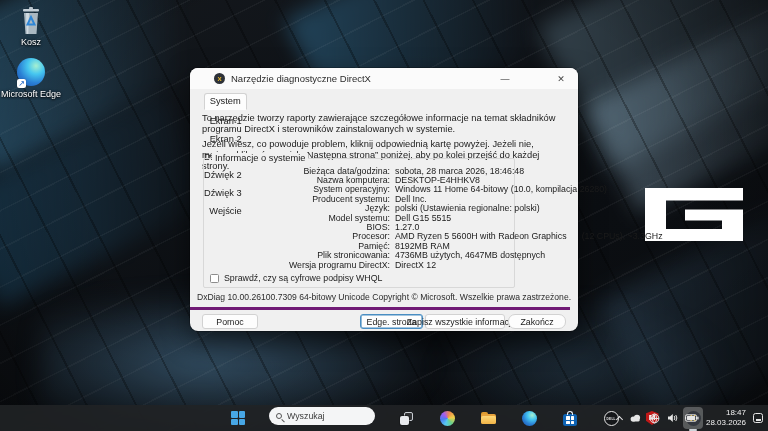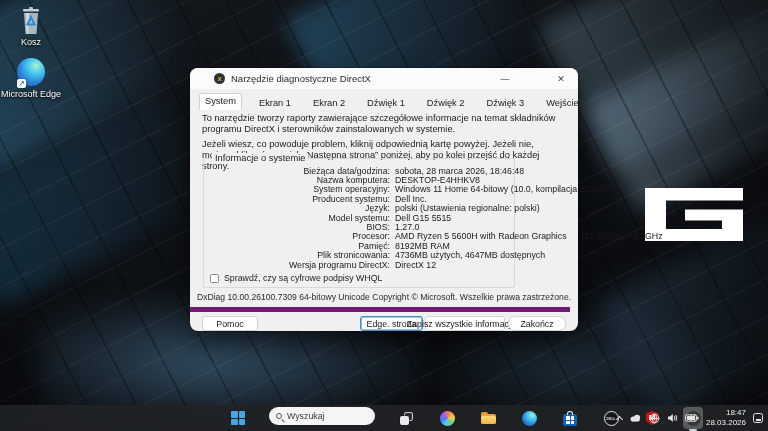--- a/index.html
+++ b/index.html
@@ -38,38 +38,38 @@
     background:#f0f0f0; border-radius:8px; box-shadow:0 10px 26px rgba(0,0,0,.5), 0 0 0 1px rgba(0,0,0,.22);
     color:#1b1b1b;
   }
   .titlebar { position:absolute; left:0; top:0; right:0; height:21px; background:#fbfbfb; border-radius:8px 8px 0 0; display:flex; align-items:center; padding-left:24px; }
   .dx-ico { width:11px; height:11px; border-radius:50%; background:#2d3138; display:flex; align-items:center; justify-content:center; margin-right:6px; flex:none; }
   .dx-ico i { font-style:normal; font-weight:bold; color:#f2c230; font-size:8px; transform:scale(.78); line-height:1; }
   .titlebar .title { font-size:9.5px; color:#2a2a2a; flex:1; white-space:nowrap; overflow:hidden; }
   .win-btn { width:30px; height:21px; display:flex; align-items:center; justify-content:center; color:#474747; font-size:9px; flex:none; }
   .win-btn.min { margin-right:26px; }
   .win-btn.close { border-radius:0 8px 0 0; margin-right:2px; }
-  .tabs { position:absolute; left:9px; top:25px; display:flex; gap:12px; align-items:flex-end; }
+  .tabs { position:absolute; left:9px; top:25px; display:flex; gap:4px; align-items:flex-end;flex-direction:column; }
   .tab { font-size:9.3px; padding:2px 5px 2px; color:#1b1b1b; white-space:nowrap; }
   .tab.active { background:#fdfdfd; border:1px solid #d2d2d2; border-bottom-color:#fdfdfd; border-radius:3px 3px 0 0; padding-bottom:3px; }
   .para { position:absolute; left:12px; width:366px; font-size:9.3px; line-height:1.18; color:#1b1b1b; }
   .p1 { top:45px; }
   .p2 { top:71px; }
   .groupbox { position:absolute; left:13px; top:90px; width:312px; height:130px; border:1px solid #d8d8d8; border-radius:2px; }
   .gb-title { position:absolute; top:-6px; left:8px; background:#f0f0f0; padding:0 3px; font-size:9.3px; color:#1b1b1b; }
   .rows { position:absolute; left:0; right:0; top:7px; }
   .row { display:flex; align-items:center; height:9.4px; font-size:8.8px; white-space:nowrap; }
   .row .lbl { width:186px; text-align:right; flex:none; color:#1b1b1b; }
   .row .val { margin-left:5px; color:#1b1b1b; }
   .row .extra { margin-left:15px; color:#1b1b1b; }
   .whql { position:absolute; left:6px; top:114px; display:flex; align-items:center; gap:5px; }
   .cb { width:9px; height:9px; background:#fff; border:1px solid #8c8c8c; border-radius:1.5px; flex:none; }
   .cb-label { font-size:8.8px; color:#1b1b1b; white-space:nowrap; }
   .version { position:absolute; left:0; right:0; top:224px; text-align:center; font-size:8.6px; color:#2c2c2c; }
-  .wfooter { position:absolute; left:0; right:8px; bottom:0; height:24px; border-top:5px solid #701a75; border-radius:0 0 8px 8px; }
+  .wfooter { position:absolute; left:0; right:8px; bottom:0; height:24px; border-top:3px solid #701a75; border-radius:0 0 8px 8px; }
   .btn { position:absolute; top:4px; height:15px; font-family:"Liberation Sans",sans-serif; font-size:8.8px; color:#1b1b1b; background:#fdfdfd; border:1px solid #d2d2d2; border-radius:3px; display:flex; align-items:center; justify-content:center; padding:0; white-space:nowrap; }
   .btn.help { left:12px; width:56px; }
   .btn.next { left:170px; width:63px; border-color:#4a8ec2; box-shadow:inset 0 0 0 .6px #4a8ec2; }
   .btn.save { left:235px; width:80px; }
   .btn.exit { left:318px; width:58px;border-radius:7px; }
   
   .taskbar { position:absolute; left:0; right:0; bottom:0; height:26px; background:rgba(33,35,38,.88); backdrop-filter:blur(10px); }
   .tb-center { position:absolute; left:228px; top:2px; height:26px; display:flex; gap:21px; }
   .tb-item { width:20px; height:22px; display:flex; align-items:center; justify-content:center; position:relative; flex:none; }
   .start-grid { display:grid; grid-template-columns:6.5px 6.5px; grid-template-rows:6.5px 6.5px; gap:1px; }

